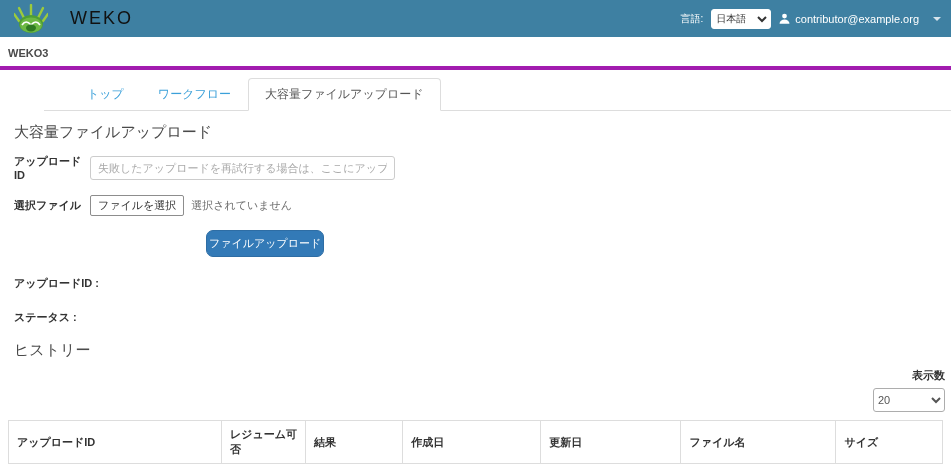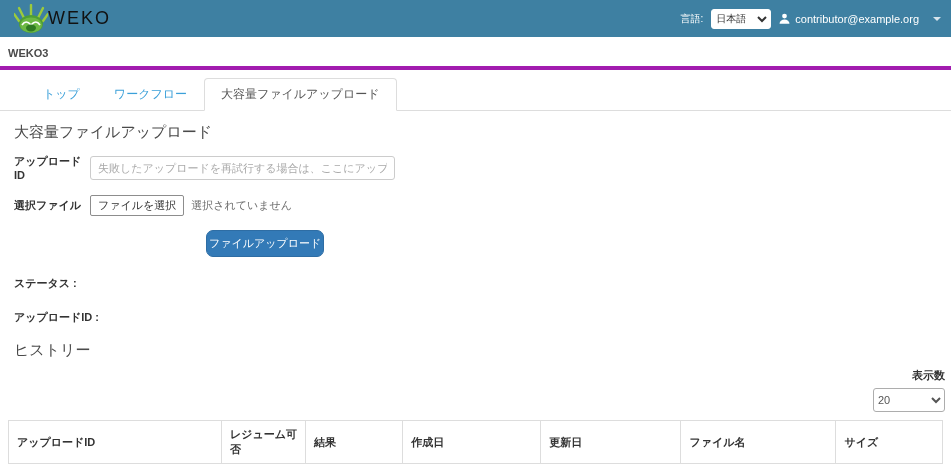--- a/index.html
+++ b/index.html
@@ -1,34 +1,34 @@
 <!DOCTYPE html>
 <html><head>
 <meta charset="utf-8">
 <style>
   * { margin:0; padding:0; box-sizing:border-box; }
   html,body { width:951px; height:471px; overflow:hidden; background:#fff;
     font-family:"Liberation Sans","DejaVu Sans",sans-serif; }
 
   
   .topbar { height:37px; background:#3e80a2; display:flex; align-items:center; padding:0 10px 0 14px; }
-  .brand { display:flex; align-items:center; gap:0; cursor:pointer; }
+  .brand { display:flex; align-items:center; gap:22px; cursor:pointer; }
   .brand-text { font-size:18px; letter-spacing:2px; color:#111; font-weight:400; }
   .topbar-right { margin-left:auto; display:flex; align-items:center; gap:8px; }
   .lang-label { color:#fff; font-size:10px; }
   .lang-select { font-size:10px; height:20px; width:60px; border-radius:3px; border:1px solid #fff; background:#fff; color:#333; }
   .user { display:flex; align-items:center; gap:5px; color:#fff; font-size:11px; cursor:pointer; }
   .caret-down { width:0; height:0; border-left:4px solid transparent; border-right:4px solid transparent; border-top:4px solid #d7e4ec; margin-left:6px; }
 
   
   .sitebar { padding:6px 8px 5px; border-bottom:4px solid #a21caf; }
   .sitebar span { font-size:11px; font-weight:bold; color:#4a4a4a; }
 
   
-  .tabs { display:flex; align-items:flex-end; padding:6px 0 0 26px; border-bottom:1px solid #ddd; margin-top:2px; }
+  .tabs { display:flex; align-items:flex-end; padding:6px 0 0 26px; border-bottom:1px solid #ddd; margin-top:2px;margin-left:44px; }
   .tab { font-size:12px; padding:7px 16px; cursor:pointer; color:#3ba0d9; border:1px solid transparent; border-radius:4px 4px 0 0; margin-bottom:-1px; }
   .tab.active { color:#555; background:#fff; border-color:#ddd #ddd #fff; cursor:default; }
 
   
   .main { padding:8px 12px 0 14px; }
   .page-title { font-size:15px; color:#4a4a4a; font-weight:400; margin:4px 0 12px; }
   .form-row { display:flex; align-items:center; margin-bottom:14px; }
   .form-label { width:76px; font-size:11px; font-weight:bold; color:#333; flex:0 0 76px; }
   .upload-id-input { width:305px; height:24px; border:1px solid #ccc; border-radius:3px; font-size:11px; padding:0 7px; color:#333; }
   .upload-id-input::placeholder { color:#a9a9a9; }
@@ -115,25 +115,25 @@
       <button class="file-btn">ファイルを選択</button>
       <span class="file-none">選択されていません</span>
     </span>
   </div>
 
   <div class="form-row" style="margin-bottom:16px;">
     <button class="upload-btn">ファイルアップロード</button>
   </div>
 
   <div class="status-row">
-    <span class="status-label">ステータス :</span>
+    <span class="status-label">アップロードID :</span>
     <span></span>
   </div>
   <div class="status-row">
-    <span class="status-label">アップロードID :</span>
+    <span class="status-label">ステータス :</span>
     <span></span>
   </div>
 
   <div class="history-title">ヒストリー</div>
 </div>
 
 <div class="pagesize">
   <span class="pagesize-label">表示数</span>
   <select class="pagesize-select">
     <option>20</option>

